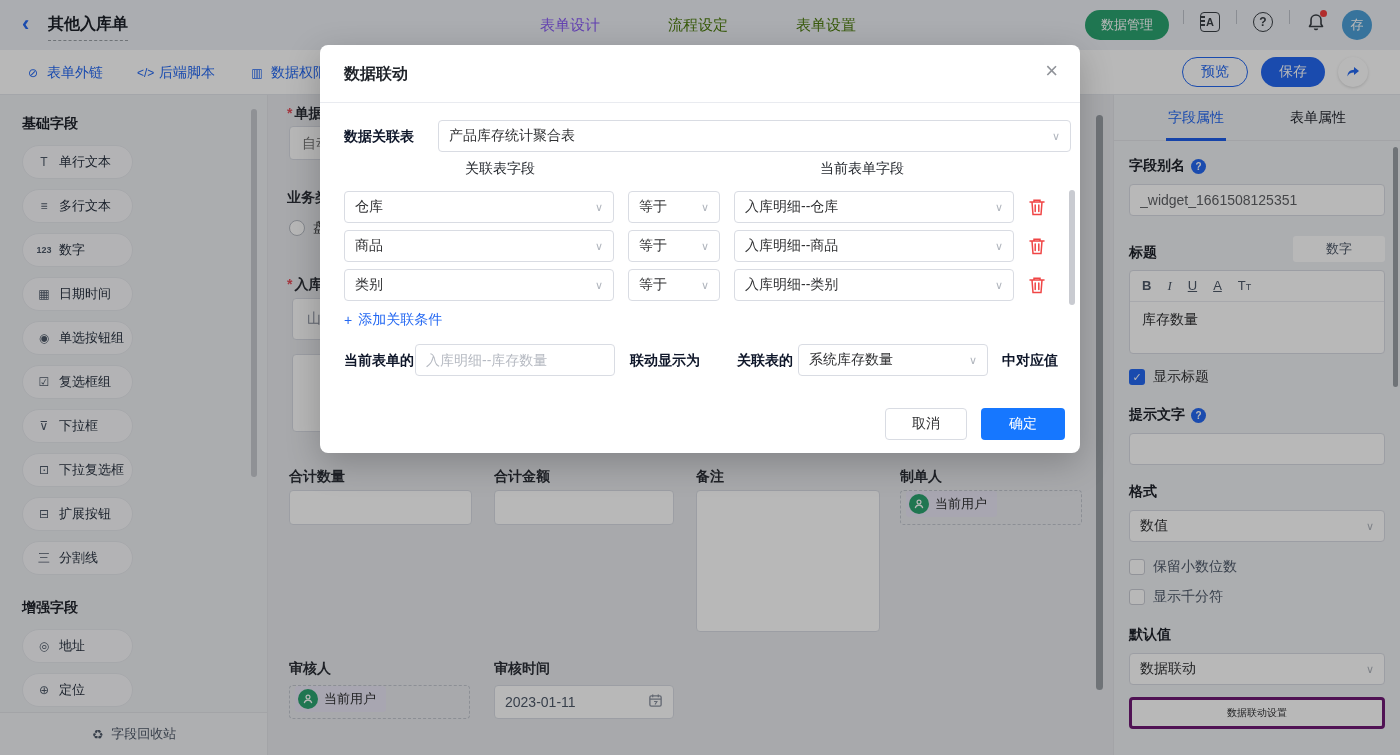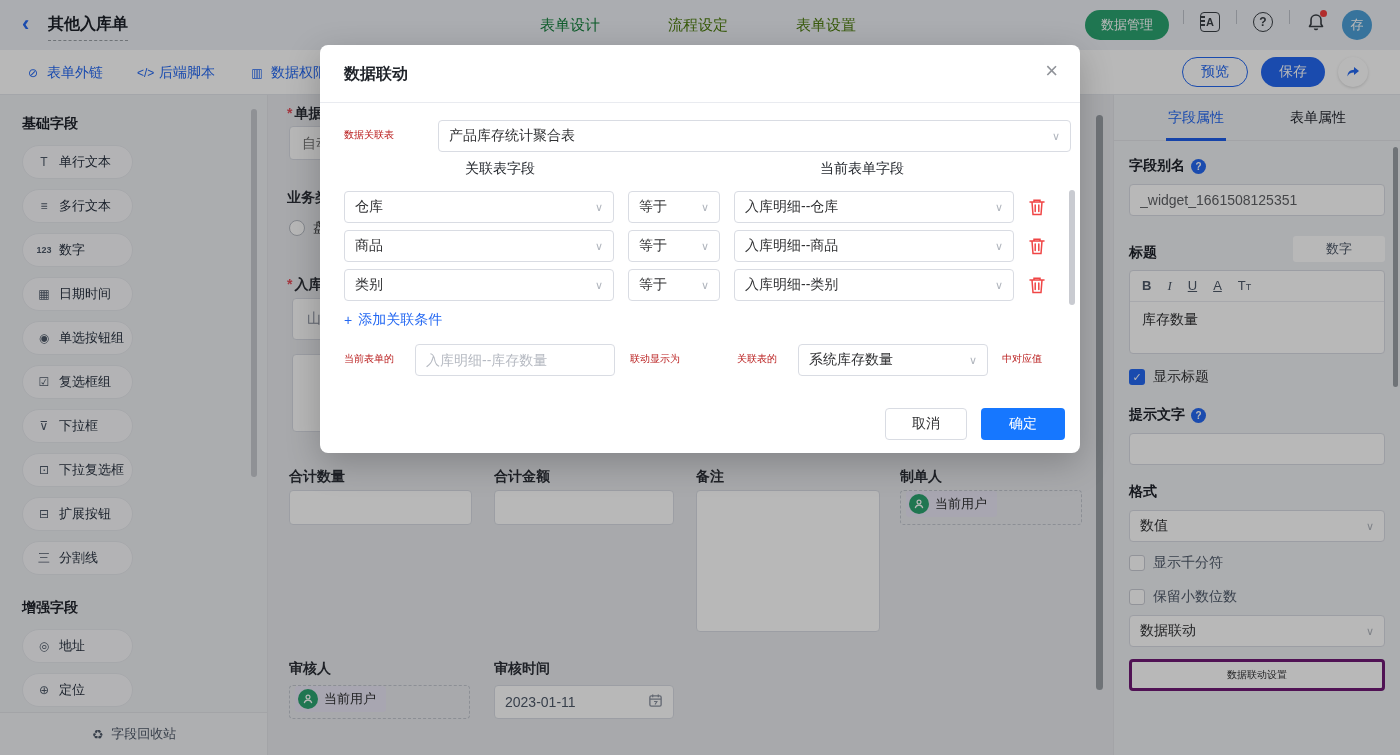--- a/index.html
+++ b/index.html
@@ -5,21 +5,21 @@
   * { margin:0; padding:0; box-sizing:border-box; font-family:"Liberation Sans","DejaVu Sans",sans-serif; }
   body { background:#555; }
   .app { position:relative; width:1400px; height:755px; overflow:hidden; background:#e9ebef; }
 
   
   .topbar { position:absolute; left:0; top:0; width:1400px; height:50px; background:#edf0f5; display:flex; align-items:center; }
   .back { position:absolute; left:22px; top:12px; font-size:22px; color:#2468f2; font-weight:bold; cursor:pointer; line-height:24px; }
   .doc-title { position:absolute; left:48px; top:14px; font-size:16px; font-weight:600; color:#1d2129; border-bottom:1px dashed #9aa0a6; padding-bottom:5px; }
   .center-tabs { position:absolute; left:540px; top:0; height:50px; display:flex; gap:68px; align-items:center; }
   .ctab { font-size:15px; color:#4d7c0f; cursor:pointer; white-space:nowrap; }
-  .ctab.active { color:#15803d; }
+  .ctab.active { color:#8b5cf6; }
   .tb-right { position:absolute; right:28px; top:10px; display:flex; gap:14px; }
   .pill-green { background:#2ba471; color:#fff; font-size:13px; border-radius:15px; padding:6px 16px; cursor:pointer; }
   .vdiv { width:1px; height:14px; background:#c0c4cc; }
   .tb-icon { width:24px; height:24px; display:flex; align-items:center; justify-content:center; color:#3a3f45; cursor:pointer; position:relative; }
   .contacts-box { width:20px; height:20px; border:1.6px solid #3a3f45; border-radius:4px; font-size:11px; font-weight:bold; display:flex; align-items:center; justify-content:center; }
   .contacts-box i { position:absolute; left:3px; top:6px; width:4px; height:1.5px; background:#3a3f45; box-shadow:0 4px 0 #3a3f45, 0 8px 0 #3a3f45; }
   .help-circ { width:20px; height:20px; border:1.6px solid #3a3f45; border-radius:50%; font-size:12px; font-weight:bold; display:flex; align-items:center; justify-content:center; }
   .bell-dot { position:absolute; right:1px; top:0; width:7px; height:7px; background:#f53f3f; border-radius:50%; }
   .avatar { width:30px; height:30px; border-radius:50%; background:#4da0d8; color:#fff; font-size:13px; display:flex; align-items:center; justify-content:center; cursor:pointer; }
 
@@ -82,21 +82,21 @@
   .cbox.off { background:#fff; border:1px solid #c9ccd4; }
   .pbtn { width:100%; height:32px; background:#fff; border:3px solid #701a75; border-radius:4px; display:flex; align-items:center; justify-content:center; font-size:10px; color:#303133; cursor:pointer; }
   .pn-scroll { position:absolute; right:2px; top:52px; width:5px; height:240px; background:#9aa0a6; border-radius:3px; }
 
   
   .overlay { position:absolute; inset:0; background:rgba(0,0,0,0.28); z-index:50; }
   .modal { position:absolute; left:320px; top:45px; width:760px; height:408px; background:#fff; border-radius:8px; box-shadow:0 10px 34px rgba(0,0,0,.22); z-index:60; }
   .m-title { position:absolute; left:24px; top:19px; font-size:16px; font-weight:600; color:#1f2329; }
   .m-close { position:absolute; right:22px; top:13px; font-size:22px; color:#909399; cursor:pointer; line-height:26px; }
   .m-hr { position:absolute; left:0; top:57px; width:100%; height:1px; background:#e9ebf0; }
-  .m-label { position:absolute; font-size:10px; color:#b91c1c; white-space:nowrap; }
+  .m-label { position:absolute; font-size:14px; color:#0f172a; white-space:nowrap;font-weight:bold; }
   .msel { position:absolute; height:32px; background:#fff; border:1px solid #d9dce3; border-radius:4px; display:flex; align-items:center; justify-content:space-between; padding:0 10px; font-size:14px; color:#303133; cursor:pointer; }
   .m-colhead { position:absolute; font-size:14px; color:#1f2329; white-space:nowrap; }
   .trash { position:absolute; width:18px; height:20px; cursor:pointer; }
   .addlink { position:absolute; display:flex; gap:6px; align-items:center; color:#2468f2; font-size:14px; cursor:pointer; }
   .m-input { position:absolute; height:32px; background:#fff; border:1px solid #d9dce3; border-radius:4px; padding:0 10px; font-size:14px; color:#303133; outline:none; }
   .m-input::placeholder { color:#b6bac2; }
   .btn-cancel { position:absolute; width:82px; height:32px; background:#fff; border:1px solid #d9dce3; border-radius:4px; font-size:14px; color:#303133; display:flex; align-items:center; justify-content:center; cursor:pointer; }
   .btn-ok { position:absolute; width:84px; height:32px; background:#1677ff; border-radius:4px; font-size:14px; color:#fff; display:flex; align-items:center; justify-content:center; cursor:pointer; }
   .m-scroll { position:absolute; right:5px; top:145px; width:6px; height:115px; background:#c9cbd1; border-radius:3px; }
 </style>
@@ -326,29 +326,30 @@
         <span class="qbadge">?</span>
       </div>
       <input class="pipt" style="margin-top: 9px;">
 
       <div class="plabel" style="margin-top:18px;">格式</div>
       <div class="psel" style="margin-top:9px;">
         <span>数值</span>
         <span class="chev">∨</span>
       </div>
 
+      <div class="chkrow" style="margin-top:16px; color:#4e5969;">
+        <span class="cbox off"></span>
+        <span>保留小数位数</span>
+      </div>
       <div class="chkrow" style="margin-top:12px; color:#4e5969;">
         <span class="cbox off"></span>
         <span>显示千分符</span>
       </div>
-      <div class="chkrow" style="margin-top:16px; color:#4e5969;">
-        <span class="cbox off"></span>
-        <span>保留小数位数</span>
-      </div>
-
+
+      <div class="plabel" style="margin-top:20px;">默认值</div>
       <div class="psel" style="margin-top:9px;">
         <span>数据联动</span>
         <span class="chev">∨</span>
       </div>
       <div class="pbtn" style="margin-top:12px;">数据联动设置</div>
     </div>
     <div class="pn-scroll"></div>
   </div>
 
   <div class="overlay"></div>

